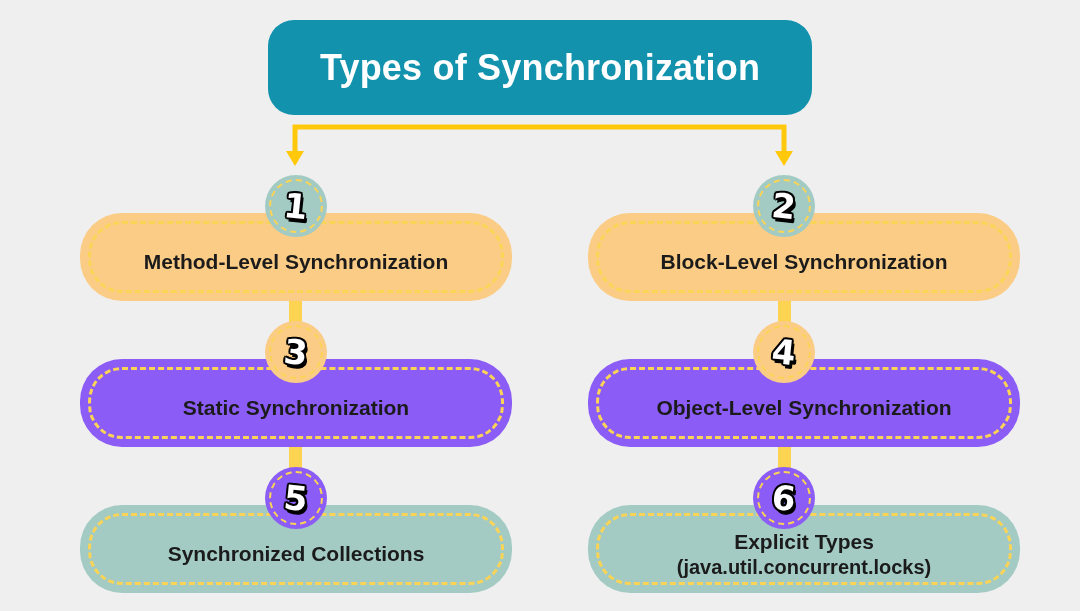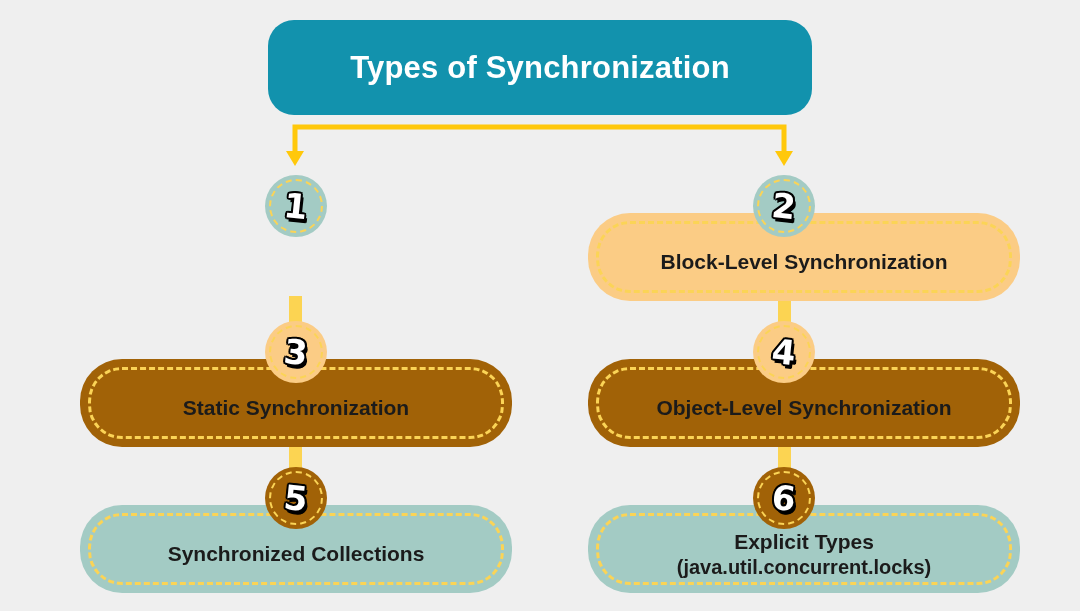--- a/index.html
+++ b/index.html
@@ -14,21 +14,21 @@
     overflow:hidden;
   }
   
   .header{
     position:absolute;left:268px;top:20px;width:544px;height:95px;
     background:#1292AD;border-radius:26px;
     display:flex;align-items:center;justify-content:center;
     z-index:3;
   }
   .header-title{
-    color:#ffffff;font-size:31px;font-weight:bold;letter-spacing:.2px;
+    color:#ffffff;font-size:36px;font-weight:bold;letter-spacing:.2px;
   }
   
   .arrows{position:absolute;left:0;top:0;width:1080px;height:611px;z-index:1;}
   
   .connector{
     position:absolute;width:13px;height:34px;background:#FCD452;z-index:0;
   }
   .conn-l1{left:289px;top:296px;}
   .conn-l2{left:289px;top:442px;}
   .conn-r1{left:778px;top:296px;}
@@ -38,21 +38,21 @@
     position:absolute;width:432px;height:88px;border-radius:42px;
     z-index:1;display:flex;flex-direction:column;align-items:center;justify-content:center;
     padding-top:10px;box-sizing:border-box;
   }
   .col-left{left:80px;}
   .col-right{left:588px;}
   .row1{top:213px;}
   .row2{top:359px;}
   .row3{top:505px;}
   .bg-peach{background:#FBCC85;}
-  .bg-salmon{background:#a16207;}
+  .bg-salmon{background:#8b5cf6;}
   .bg-sage{background:#A3CBC4;}
   .dash-inner{
     position:absolute;left:8px;top:8px;right:8px;bottom:8px;
     border:3px dashed #FBD456;border-radius:34px;pointer-events:none;
   }
   .node-label{
     color:#1b1b1b;font-size:21px;font-weight:bold;text-align:center;line-height:1.2;
     position:relative;z-index:1;
   }
   .node-sublabel{
@@ -99,20 +99,25 @@
     <path d="M295 153 L295 127 L784 127 L784 153" fill="none" stroke="#FFC80B" stroke-width="5"></path>
     <polygon points="286,151 304,151 295,166" fill="#FFC80B"></polygon>
     <polygon points="775,151 793,151 784,166" fill="#FFC80B"></polygon>
   </svg>
 
   <div class="connector conn-l1"></div>
   <div class="connector conn-l2"></div>
   <div class="connector conn-r1"></div>
   <div class="connector conn-r2"></div>
 
+  <div class="node-box col-left row1 bg-peach">
+    <div class="dash-inner"></div>
+    <div class="node-label">Method-Level Synchronization</div>
+
+  </div>
 
   <div class="node-box col-right row1 bg-peach">
     <div class="dash-inner"></div>
     <div class="node-label">Block-Level Synchronization</div>
 
   </div>
 
   <div class="node-box col-left row2 bg-salmon">
     <div class="dash-inner"></div>
     <div class="node-label">Static Synchronization</div>

